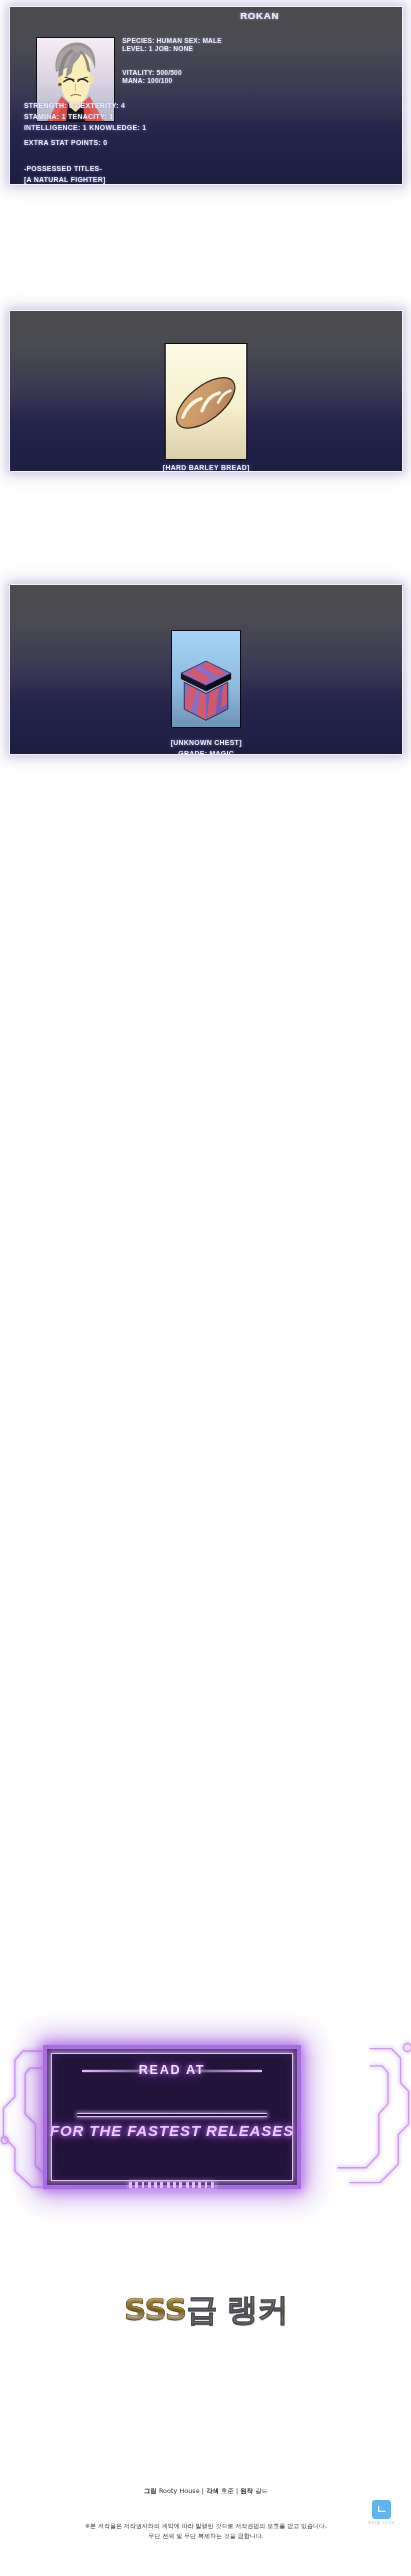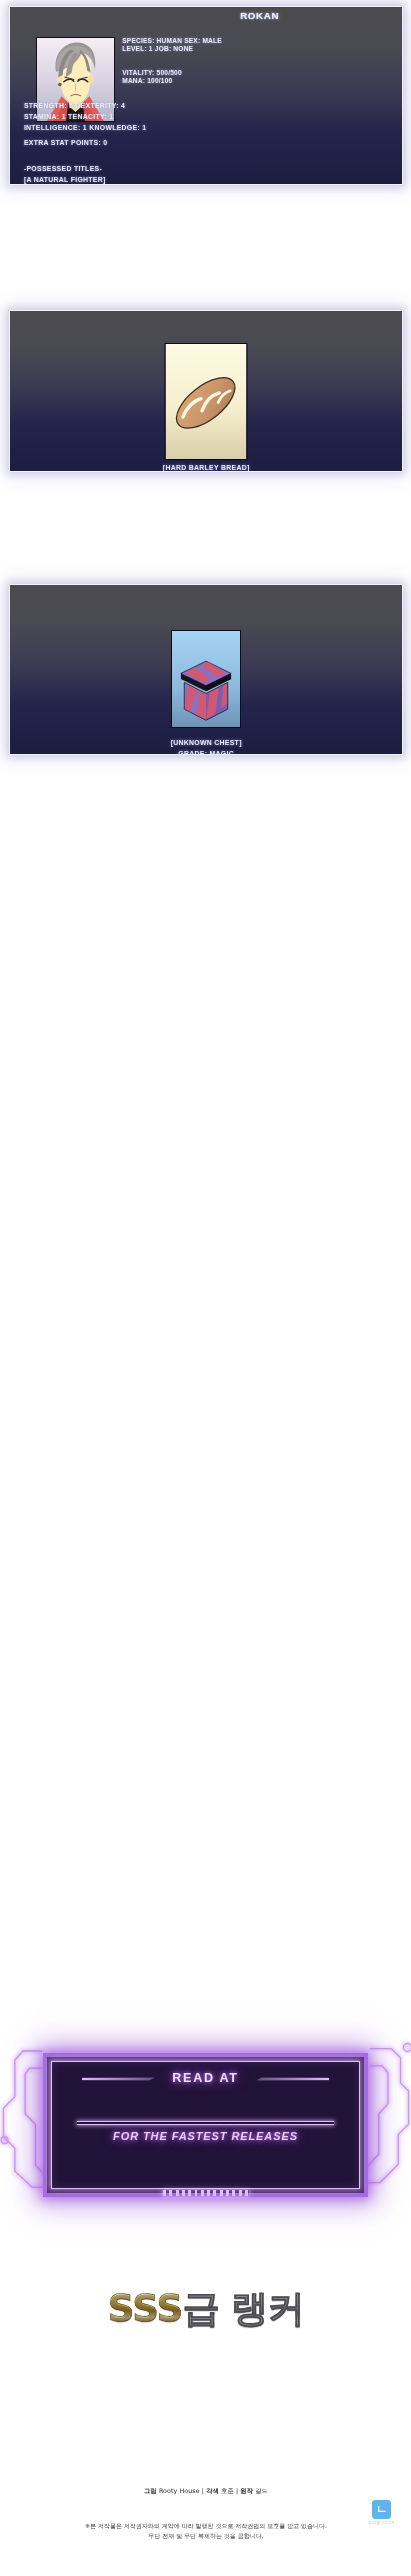--- a/index.html
+++ b/index.html
@@ -104,22 +104,22 @@
   }
 
   
   #asura-banner {
     position: absolute;
     left: 0; top: 2028px;
     width: 412px; height: 189px;
   }
   .banner-frame {
     position: absolute;
-    left: 43px; top: 25px;
-    width: 325px; height: 144px;
+    left: 43px; top: 17px;
+    width: 258px; height: 144px;
     background: #221338;
     border: 4px solid #a46ce0;
     box-shadow: 0 0 10.3px 2.3px rgba(176,108,232,.95),
                 inset 0 0 10.3px 1.1px rgba(176,108,232,.45),
                 0 0 26px 8px rgba(150,80,210,.55);
   }
   .banner-inner-edge {
     position:absolute; inset:4px;
     border: 1.7px solid #e0bdfb;
     box-shadow: 0 0 5.7px 1.1px rgba(224,189,251,.8);
@@ -149,21 +149,21 @@
   .banner-rule {
     position:absolute; left:30px; right:30px; top:64px;
     border-top:1.7px solid #e0bdfb;
     border-bottom:1.1px solid #e0bdfb;
     height:4px;
     box-shadow:0 0 4.6px 0.6px rgba(224,189,251,.85);
   }
   .banner-tagline {
     position:absolute; left:0; top:73px; width:100%;
     text-align:center;
-    font-size:11px; font-weight:700; font-style:italic; letter-spacing:0.9px;
+    font-size:15px; font-weight:700; font-style:italic; letter-spacing:0.9px;
     color:#e9c9ff;
     text-shadow: 0 0 5.7px #c47ef5, 0 0 11.4px #9a45d6;
   }
   .banner-dots {
     position:absolute; left:50%; transform:translateX(-50%);
     bottom:-2.9px; width:86px; height:5.7px;
     background: repeating-linear-gradient(90deg, #e0bdfb 0 2.9px, transparent 2.9px 6.3px);
     box-shadow:0 0 4.6px 0.6px rgba(224,189,251,.8);
   }
   .circuit { position:absolute; stroke:#c98df0; fill:none; stroke-width:2.4; filter: drop-shadow(0 0 2.3px #b066e8); opacity:.9;}
@@ -178,21 +178,21 @@
     font-weight: 800;
     letter-spacing: -0.6px;
     background: linear-gradient(180deg,#fff6cf 0%,#e8c86a 28%,#b8902f 55%,#f3e2a8 75%,#8d6a1c 100%);
     -webkit-background-clip: text;
     background-clip: text;
     color: transparent;
     -webkit-text-stroke: 0.6px #5a4410;
     text-shadow: 0 1.1px 1.1px rgba(0,0,0,.35);
     display:block;
   }
-  .logo-line-1 { font-size: 37px; line-height: 34px; }
+  .logo-line-1 { font-size: 31px; line-height: 34px; }
   .logo-line-2 { font-size: 32px; line-height: 35px; }
   .logo-silver {
     background: linear-gradient(180deg,#ffffff 0%,#dddde3 30%,#9a9aa4 60%,#f2f2f6 80%,#7e7e88 100%);
     -webkit-background-clip: text;
     background-clip: text;
     color: transparent;
     -webkit-text-stroke: 0.6px #4a4a52;
   }
 
   

